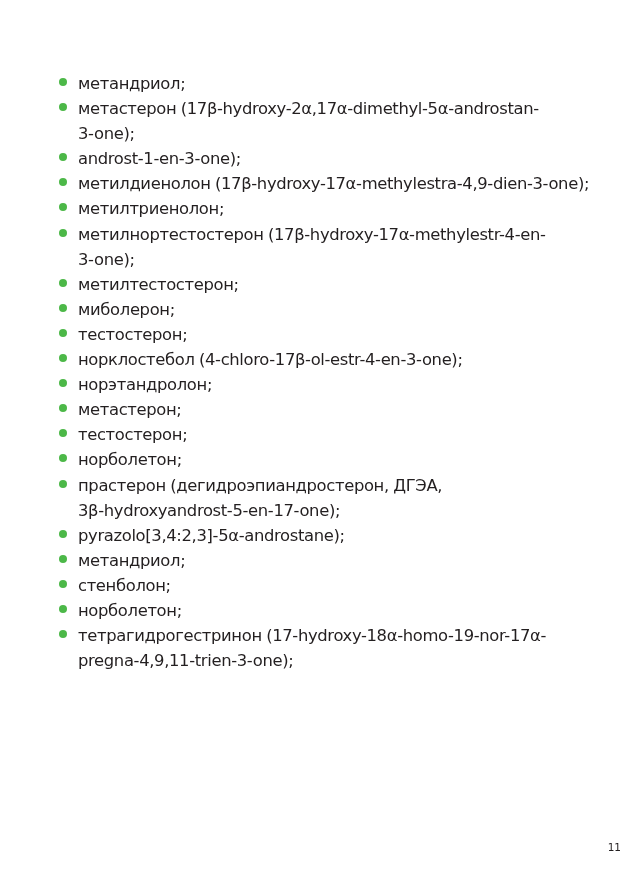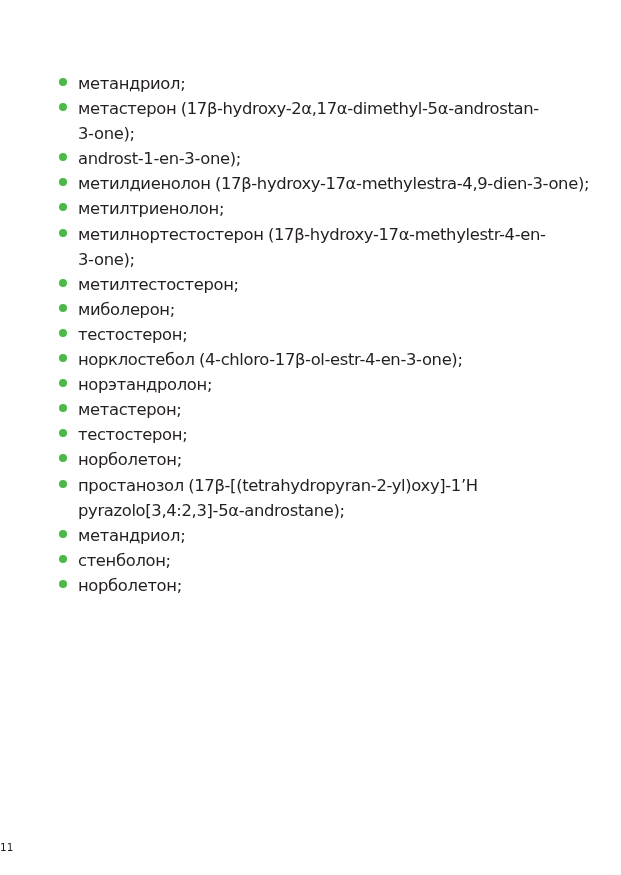--- a/index.html
+++ b/index.html
@@ -49,21 +49,21 @@
     }
     .line {
       display: block;
       white-space: nowrap;
     }
     .page-number {
       position: absolute;
       left: 0;
       width: 621px;
       top: 841px;
-      text-align: left;
+      text-align: right;
       font-size: 10.5px;
       color: #231f20;
     }
   </style>
 </head>
 <body>
 
 <div class="page">
   <ul class="list" id="substance-list">
       <li class="item">
@@ -119,30 +119,39 @@
       <li class="item">
         <span class="bullet" style="background: rgb(76, 184, 72);"></span>
         <span class="line">тестостерон;</span>
       </li>
       <li class="item">
         <span class="bullet" style="background: rgb(76, 184, 72);"></span>
         <span class="line">норболетон;</span>
       </li>
       <li class="item">
         <span class="bullet" style="background: rgb(76, 184, 72);"></span>
-        <span class="line">простанозол (17β-[(tetrahydropyran-2-yl)oxy]-1’H</span>
+        <span class="line">прастерон (дегидроэпиандростерон, ДГЭА,</span>
+        <span class="line">3β-hydroxyandrost-5-en-17-one);</span>
+      </li>
+      <li class="item">
+        <span class="bullet" style="background: rgb(76, 184, 72);"></span>
         <span class="line">pyrazolo[3,4:2,3]-5α-androstane);</span>
       </li>
       <li class="item">
         <span class="bullet" style="background: rgb(76, 184, 72);"></span>
         <span class="line">метандриол;</span>
       </li>
       <li class="item">
         <span class="bullet" style="background: rgb(76, 184, 72);"></span>
         <span class="line">стенболон;</span>
       </li>
       <li class="item">
         <span class="bullet" style="background: rgb(76, 184, 72);"></span>
         <span class="line">норболетон;</span>
       </li>
+      <li class="item">
+        <span class="bullet" style="background: rgb(76, 184, 72);"></span>
+        <span class="line">тетрагидрогестринон (17-hydroxy-18α-homo-19-nor-17α-</span>
+        <span class="line">pregna-4,9,11-trien-3-one);</span>
+      </li>
     </ul>
   <div class="page-number">11</div>
 </div>
 
 </body></html>

